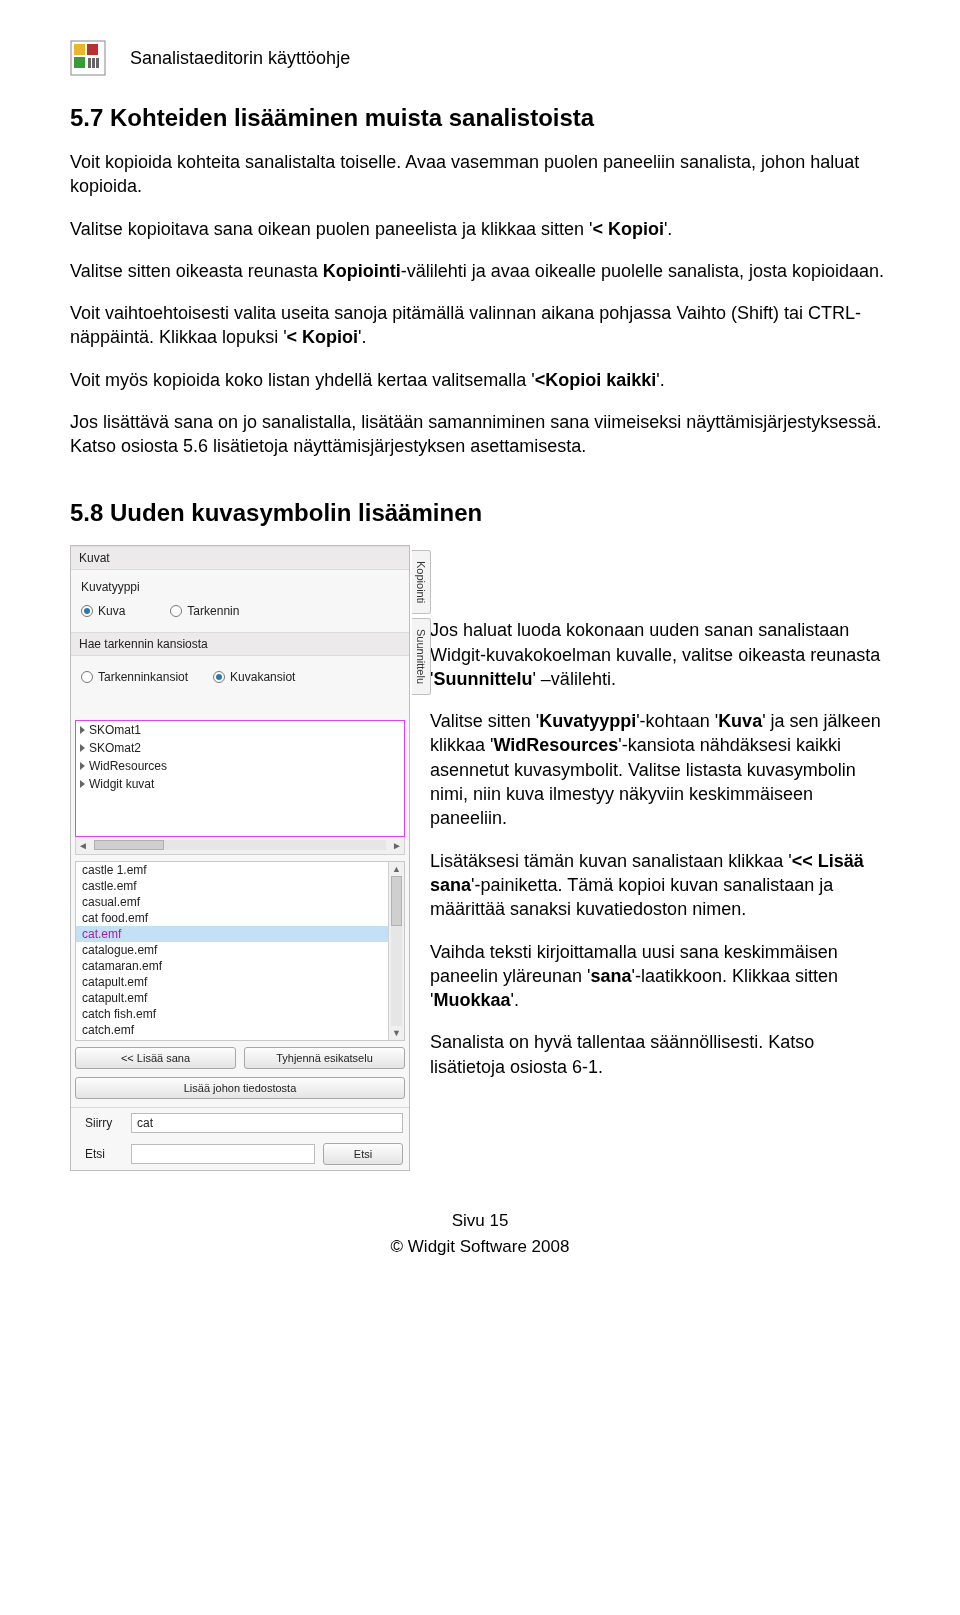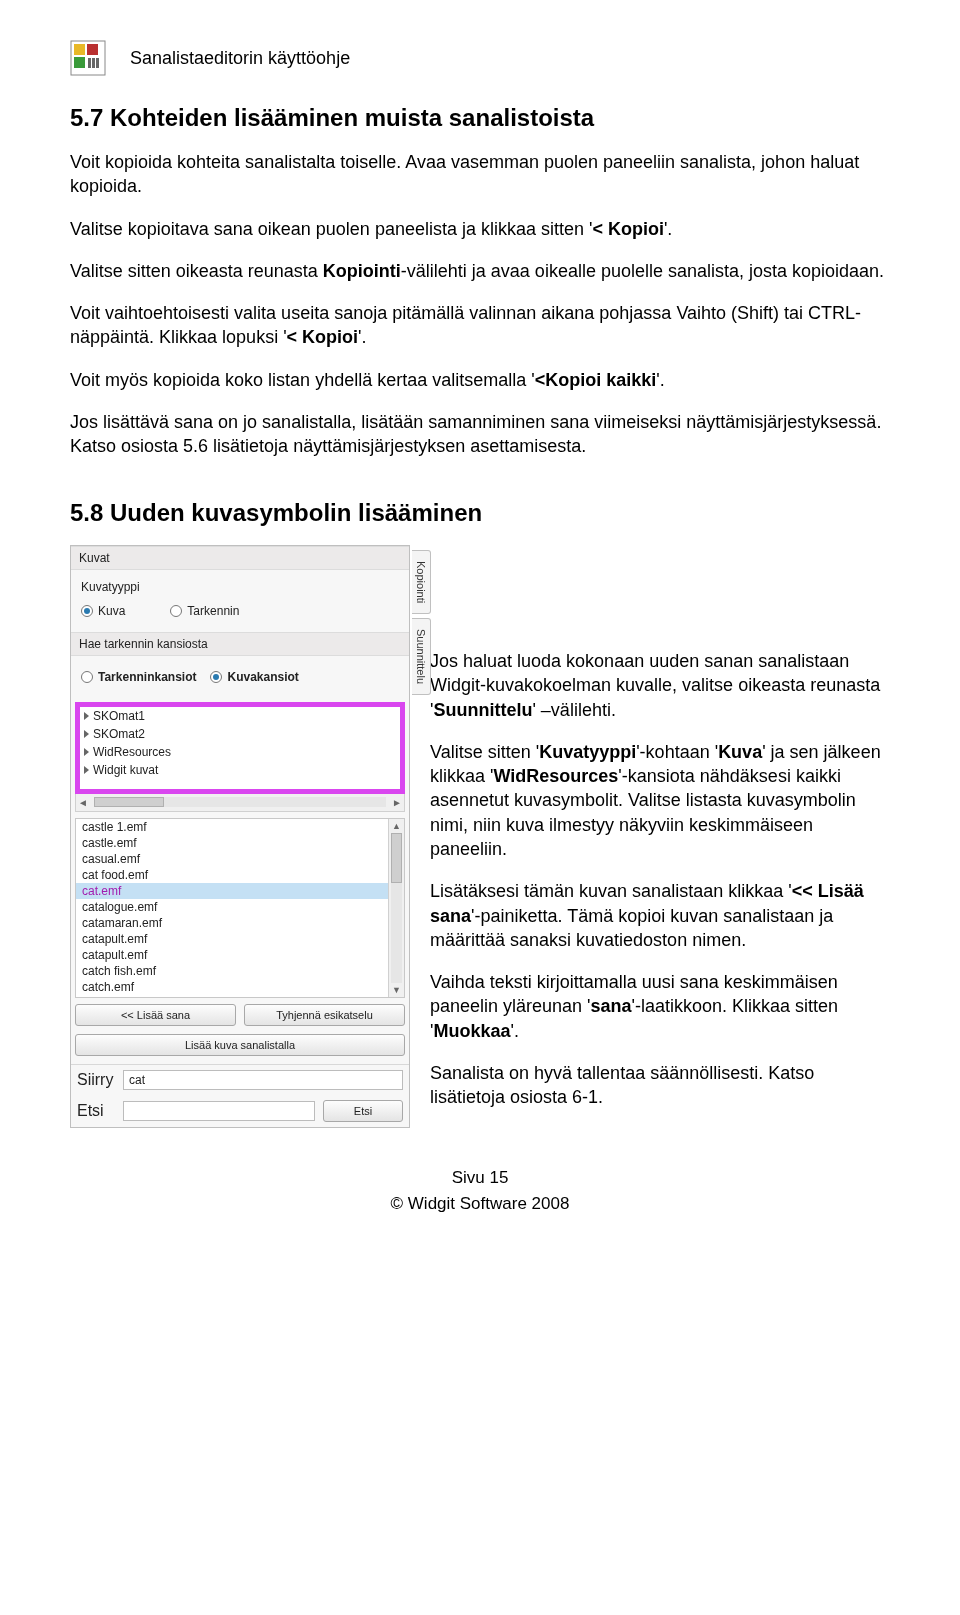--- a/index.html
+++ b/index.html
@@ -34,21 +34,21 @@
     margin: 20px 0 18px 0;
   }
   p {
     font-size: 18px;
     line-height: 1.35;
     margin: 0 0 18px 0;
   }
   .two-col {
     display: flex;
     gap: 20px;
-    align-items: flex-end;
+    align-items: center;
   }
   .ui-panel {
     width: 340px;
     flex-shrink: 0;
     border: 1px solid #bfbfbf;
     background: #f7f7f7;
     font-family: "Segoe UI", Tahoma, sans-serif;
     font-size: 12px;
     color: #222;
     position: relative;
@@ -86,21 +86,21 @@
     padding: 6px 2px 6px 2px;
   }
   .radio-item { display: flex; align-items: center; gap: 5px; }
   .radio-dot {
     width: 12px; height: 12px; border: 1px solid #777; border-radius: 50%;
     background: #fff; display: inline-flex; align-items: center; justify-content: center;
   }
   .radio-dot.selected::after {
     content: ""; width: 6px; height: 6px; background: #2a7ab0; border-radius: 50%;
   }
-  .folder-list { background: #fff; border: 5px solid #d946ef; height: 92px; overflow: hidden; }
+  .folder-list { background: #fff; border: 1px solid #d946ef; height: 117px; overflow: hidden; margin-top: 18px; }
   .folder-row { display: flex; align-items: center; gap: 4px; padding: 2px 4px; }
   .tri { width: 0; height: 0; border-top: 4px solid transparent; border-bottom: 4px solid transparent; border-left: 5px solid #666; }
   .hscroll {
     display: flex; align-items: center; justify-content: space-between;
     background: #f0f0f0; border: 1px solid #d0d0d0; border-top: none; height: 18px;
     padding: 0 2px;
   }
   .hscroll .arrow { font-size: 10px; color: #666; }
   .hscroll .track { flex: 1; margin: 0 6px; height: 10px; background: #e6e6e6; position: relative; }
   .hscroll .thumb { position: absolute; left: 0; top: 0; bottom: 0; width: 70px; background: #cfcfcf; border: 1px solid #b0b0b0; }
@@ -124,21 +124,21 @@
     flex: 1;
     text-align: center;
     font-size: 11px;
     padding: 4px 6px;
     background: linear-gradient(#fdfdfd, #e4e4e4);
     border: 1px solid #a8a8a8;
     border-radius: 3px;
   }
   .btn-full { margin: 2px 4px 8px 4px; }
   .row-label { display: flex; align-items: center; gap: 8px; padding: 5px 6px; }
-  .row-label .lbl { width: 38px; font-size: 16px; }
+  .row-label .lbl { width: 38px; font-size: 12px; margin-left: 8px; }
   .row-label .field {
     flex: 1; background: #fff; border: 1px solid #bcbcbc; height: 20px;
     padding: 2px 5px; font-size: 12px;
   }
   .row-label .btn { flex: 0 0 80px; }
   .right-col { flex: 1; }
   .footer {
     text-align: center;
     font-size: 17px;
     margin-top: 40px;
@@ -207,21 +207,21 @@
           </div>
           <div class="radio-item">
             <span class="radio-dot"></span>
             <span>Tarkennin</span>
           </div>
         </div>
       </div>
 
       <div class="panel-section-title">Hae tarkennin kansiosta</div>
       <div class="panel-body">
-        <div class="radio-row" style="gap:14px;font-weight:bold;">
+        <div class="radio-row" style="gap:25px;">
           <div class="radio-item">
             <span class="radio-dot"></span>
             <span>Tarkenninkansiot</span>
           </div>
           <div class="radio-item">
             <span class="radio-dot selected"></span>
             <span>Kuvakansiot</span>
           </div>
         </div>
       </div>
@@ -274,21 +274,21 @@
               </div>
             <div class="down" style="position:absolute;bottom:0;left:0;right:0;">▼</div>
           </div>
         </div>
       </div>
 
       <div class="btn-row">
         <div class="btn">&lt;&lt; Lisää sana</div>
         <div class="btn">Tyhjennä esikatselu</div>
       </div>
-      <div class="btn btn-full" style="text-align:center;">Lisää kuva sanalistalla</div>
+      <div class="btn btn-full" style="text-align:center;">Lisää johon tiedostosta</div>
 
       <div style="border-top:1px solid #d8d8d8;">
         <div class="row-label">
           <span class="lbl">Siirry</span>
           <span class="field">cat</span>
         </div>
         <div class="row-label">
           <span class="lbl">Etsi</span>
           <span class="field"></span>
           <div class="btn">Etsi</div>

